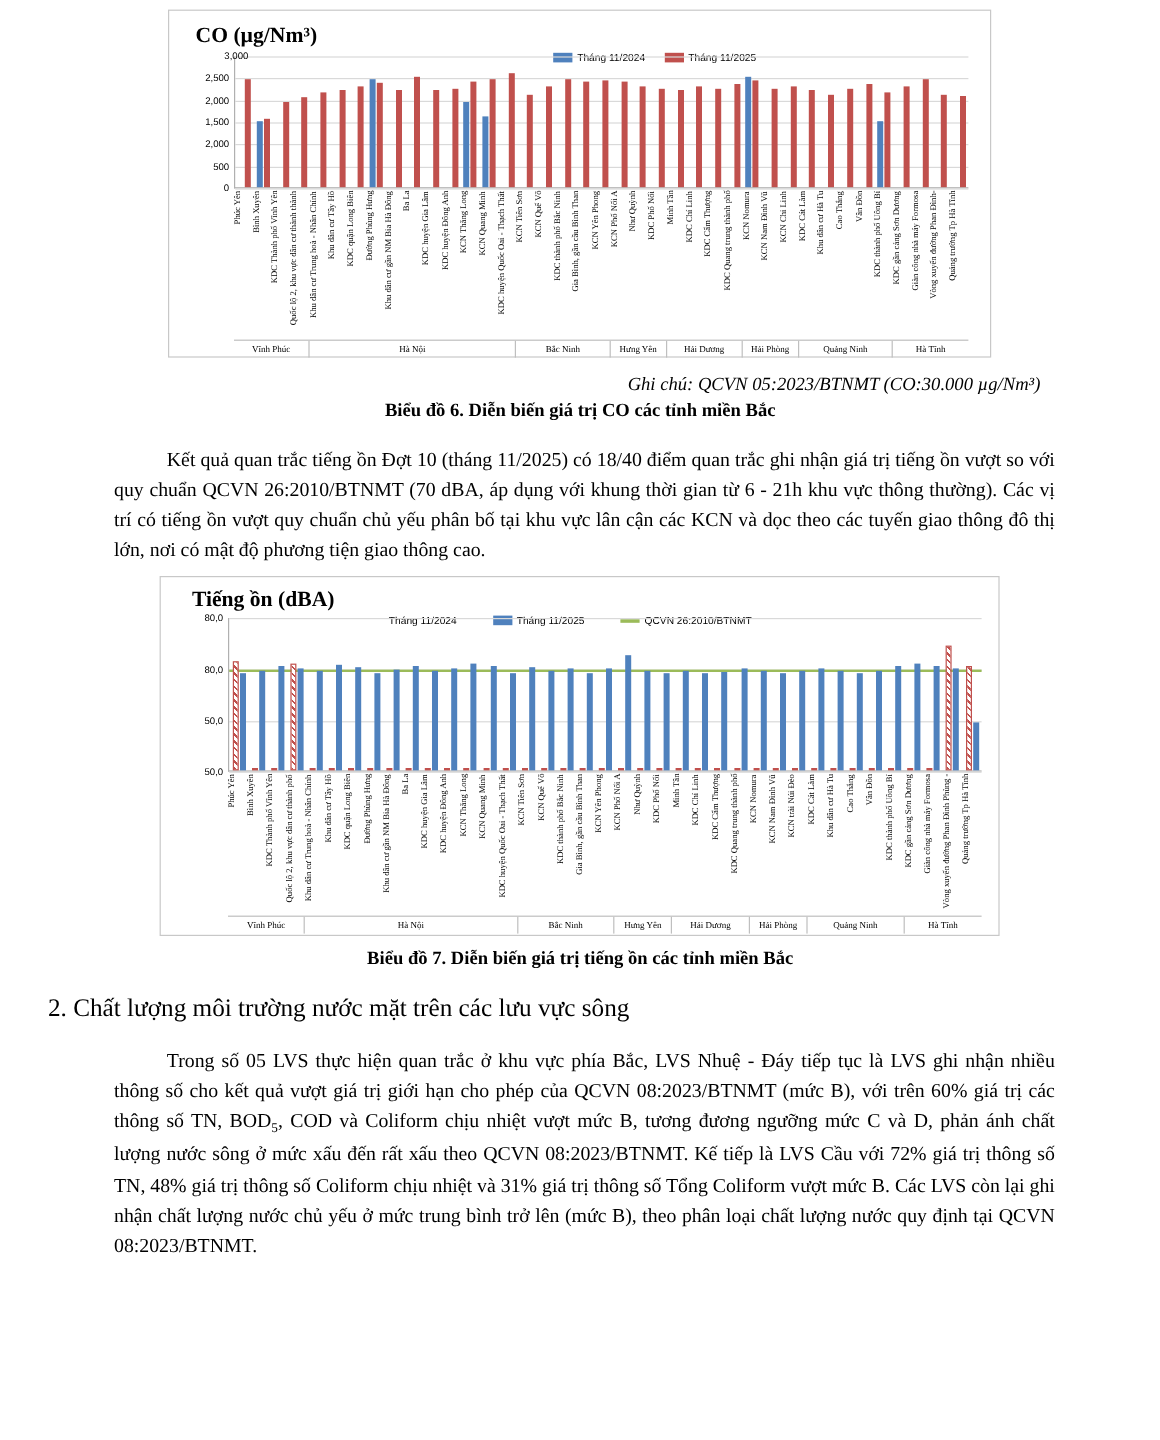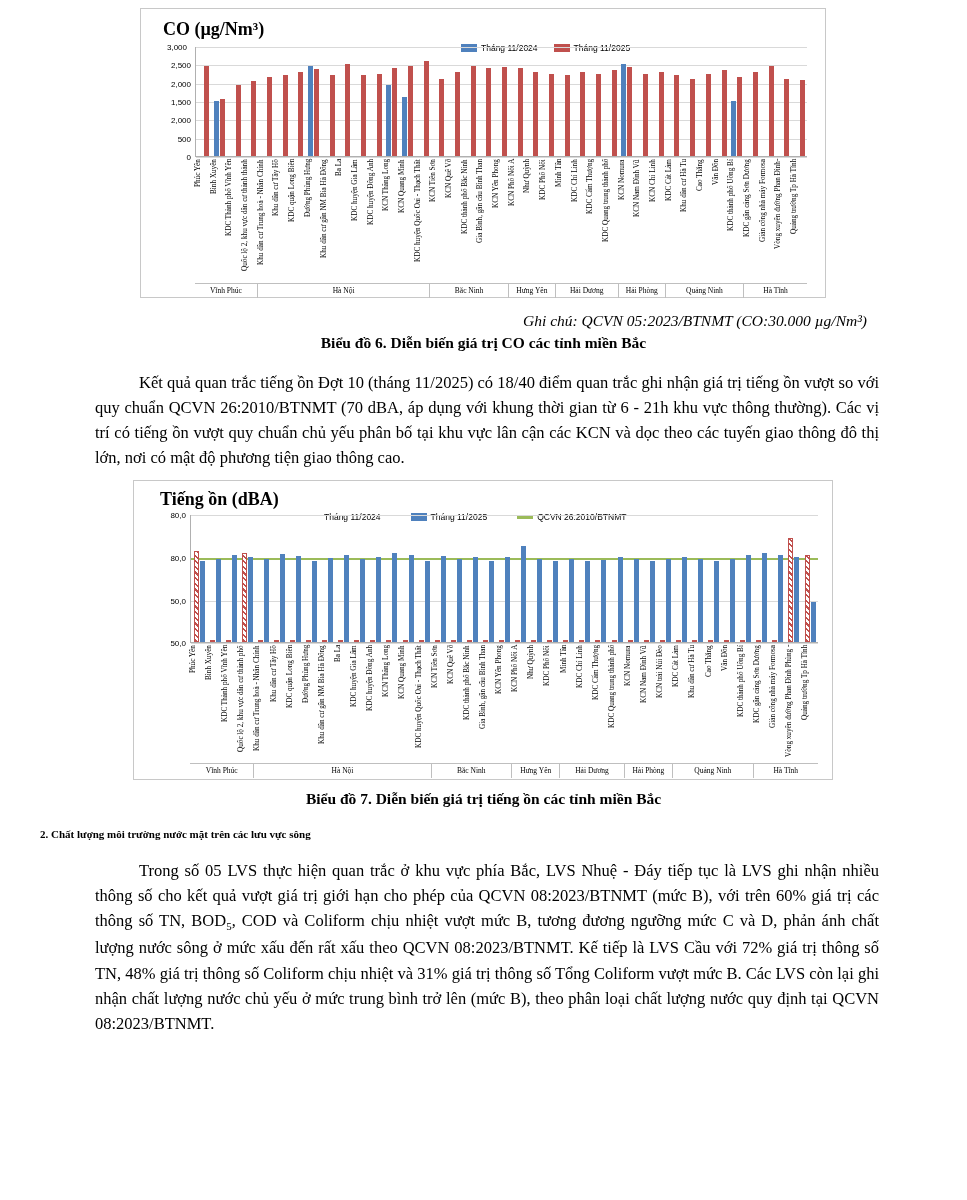--- a/index.html
+++ b/index.html
@@ -159,22 +159,22 @@
     margin: 4px 0 0 0;
   }
   .para {
     font-size: 16.5px;
     line-height: 1.52;
     text-align: justify;
     margin: 18px 88px 0 95px;
     text-indent: 44px;
   }
   .heading {
-    font-size: 11px;
-    font-weight: bold;
+    font-size: 21px;
+    font-weight: normal;
     margin: 20px 0 16px 40px;
   }
   sub { font-size: 11px; }
 </style>
 </head>
 <body>
 
 <div class="page">
 
   <div class="chart-box chart-co">
@@ -489,21 +489,21 @@
         <div class="group" style="width: 7.69231%;">Hải Phòng</div>
         <div class="group" style="width: 12.8205%;">Quảng Ninh</div>
         <div class="group" style="width: 10.2564%;">Hà Tĩnh</div>
       </div>
   <div class="axis-y-label" style="top: 148px; left: 8px; width: 42px;">0</div>
       <div class="axis-y-label" style="top: 129.667px; left: 8px; width: 42px;">500</div>
       <div class="axis-y-label" style="top: 111.333px; left: 8px; width: 42px;">2,000</div>
       <div class="axis-y-label" style="top: 93px; left: 8px; width: 42px;">1,500</div>
       <div class="axis-y-label" style="top: 74.6667px; left: 8px; width: 42px;">2,000</div>
       <div class="axis-y-label" style="top: 56.3333px; left: 8px; width: 42px;">2,500</div>
-      <div class="axis-y-label" style="top: 38px; left: 4px; width: 42px;">3,000</div>
+      <div class="axis-y-label" style="top: 38px; left: 24px; width: 42px;">3,000</div>
     </div>
 
   <div class="note">Ghi chú: QCVN 05:2023/BTNMT (CO:30.000 µg/Nm³)</div>
   <div class="caption">Biểu đồ 6. Diễn biến giá trị CO các tỉnh miền Bắc</div>
 
   <p class="para">Kết quả quan trắc tiếng ồn Đợt 10 (tháng 11/2025) có 18/40 điểm quan trắc ghi nhận giá trị tiếng ồn vượt so với quy chuẩn QCVN 26:2010/BTNMT (70 dBA, áp dụng với khung thời gian từ 6 - 21h khu vực thông thường). Các vị trí có tiếng ồn vượt quy chuẩn chủ yếu phân bố tại khu vực lân cận các KCN và dọc theo các tuyến giao thông đô thị lớn, nơi có mật độ phương tiện giao thông cao.</p>
 
   <div class="chart-box chart-noise">
     <div class="chart-title" style="left:26px; top:8px;">Tiếng ồn (dBA)</div>
     <div class="legend" style="left:170px; top:11px; gap:30px;">

